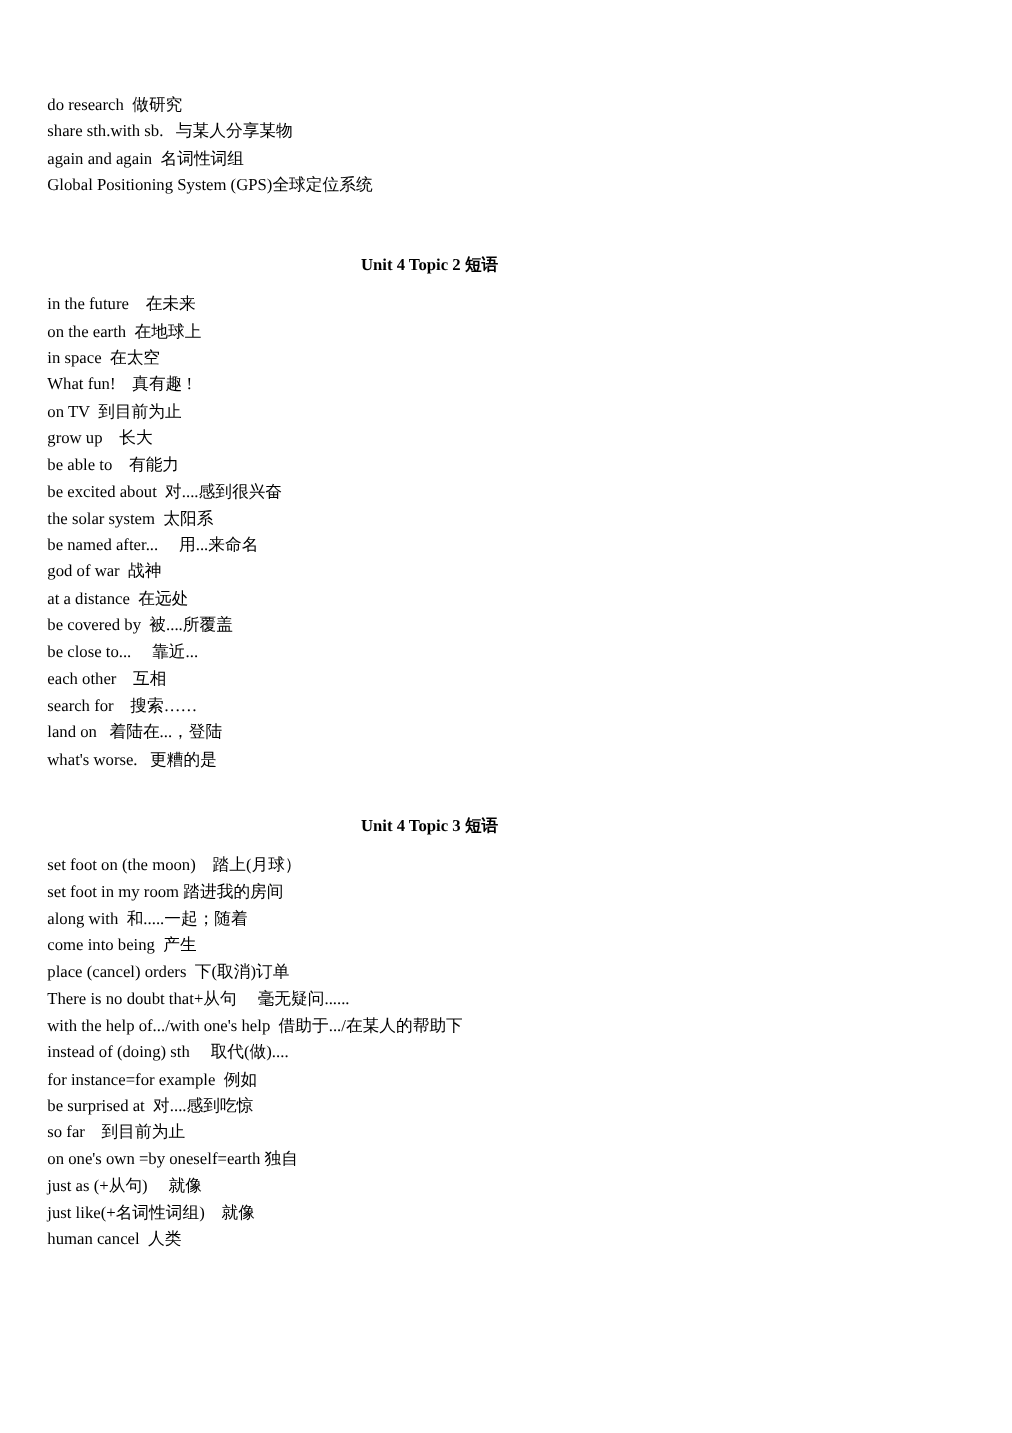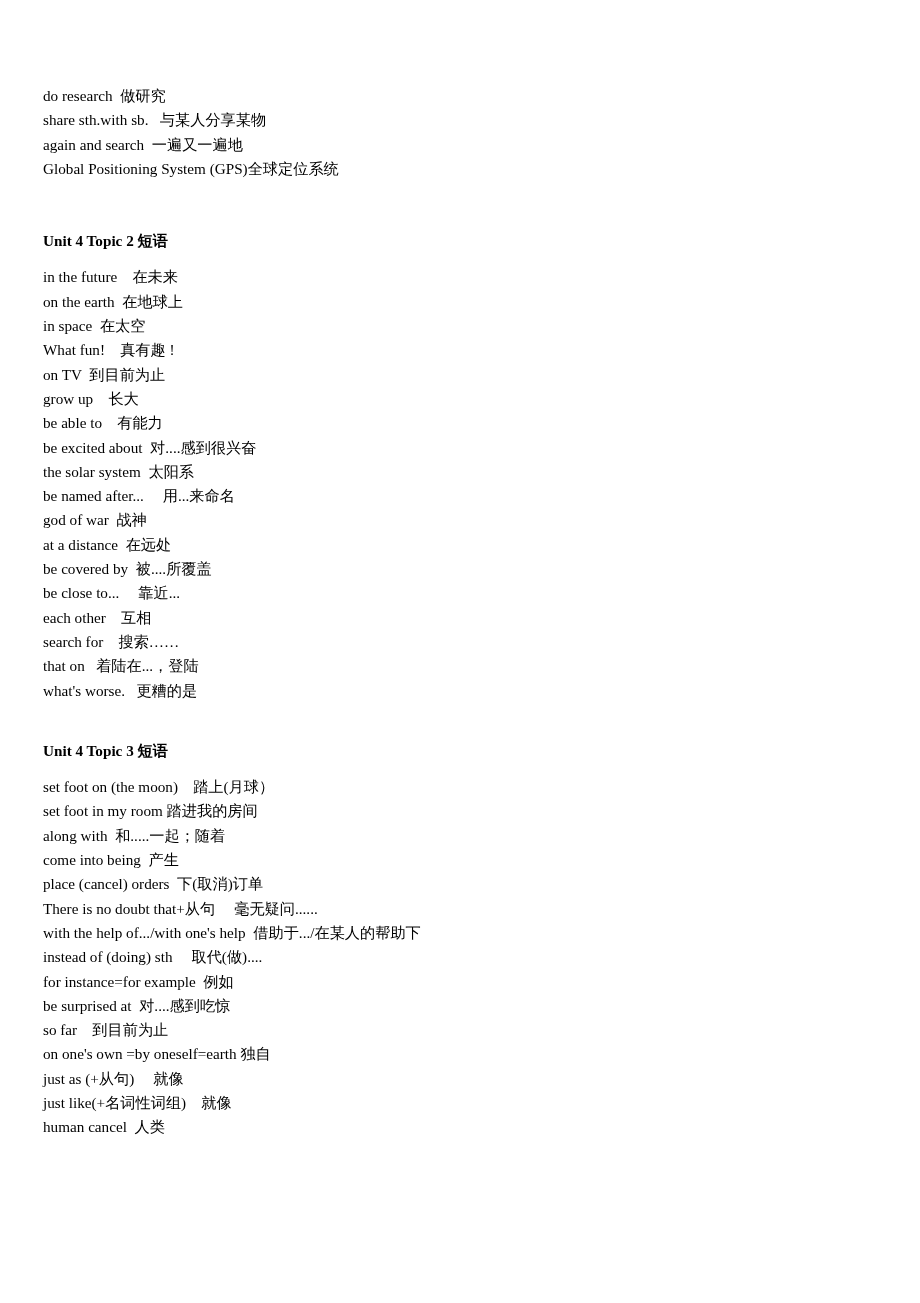--- a/index.html
+++ b/index.html
@@ -42,20 +42,21 @@
     word-break: break-word;
     letter-spacing: 0px;
     margin: 0;
   }
   .heading {
     font-size: 15.2px;
     line-height: 24.3px;
     font-weight: bold;
     margin: 0;
     white-space: pre-wrap;
+    text-align: right;
   }
   
   .gap-before-heading { height: 48px; }
   .gap-after-heading  { height: 12px; }
   .gap-before-heading-2 { height: 36px; }
 
   
   .folio {
     position: absolute;
     left: 0;
@@ -71,21 +72,21 @@
 </head>
 <body>
 
 <div class="page">
 
   <div class="content">
 
     <div class="block">
       <div class="line">do research  做研究</div>
       <div class="line">share sth.with sb.   与某人分享某物</div>
-      <div class="line">again and search  一遍又一遍地</div>
+      <div class="line">again and again  名词性词组</div>
       <div class="line">Global Positioning System (GPS)全球定位系统</div>
     </div>
 
     <div class="gap-before-heading"></div>
 
     <div class="block">
       <div class="heading">Unit 4 Topic 2 短语</div>
       <div class="gap-after-heading"></div>
       <div class="line">in the future    在未来</div>
       <div class="line">on the earth  在地球上</div>
@@ -96,21 +97,21 @@
       <div class="line">be able to    有能力</div>
       <div class="line">be excited about  对....感到很兴奋</div>
       <div class="line">the solar system  太阳系</div>
       <div class="line">be named after...     用...来命名</div>
       <div class="line">god of war  战神</div>
       <div class="line">at a distance  在远处</div>
       <div class="line">be covered by  被....所覆盖</div>
       <div class="line">be close to...     靠近...</div>
       <div class="line">each other    互相</div>
       <div class="line">search for    搜索……</div>
-      <div class="line">that on   着陆在...，登陆</div>
+      <div class="line">land on   着陆在...，登陆</div>
       <div class="line">what's worse.   更糟的是</div>
     </div>
 
     <div class="gap-before-heading-2"></div>
 
     <div class="block">
       <div class="heading">Unit 4 Topic 3 短语</div>
       <div class="gap-after-heading"></div>
       <div class="line">set foot on (the moon)    踏上(月球）</div>
       <div class="line">set foot in my room 踏进我的房间</div>

